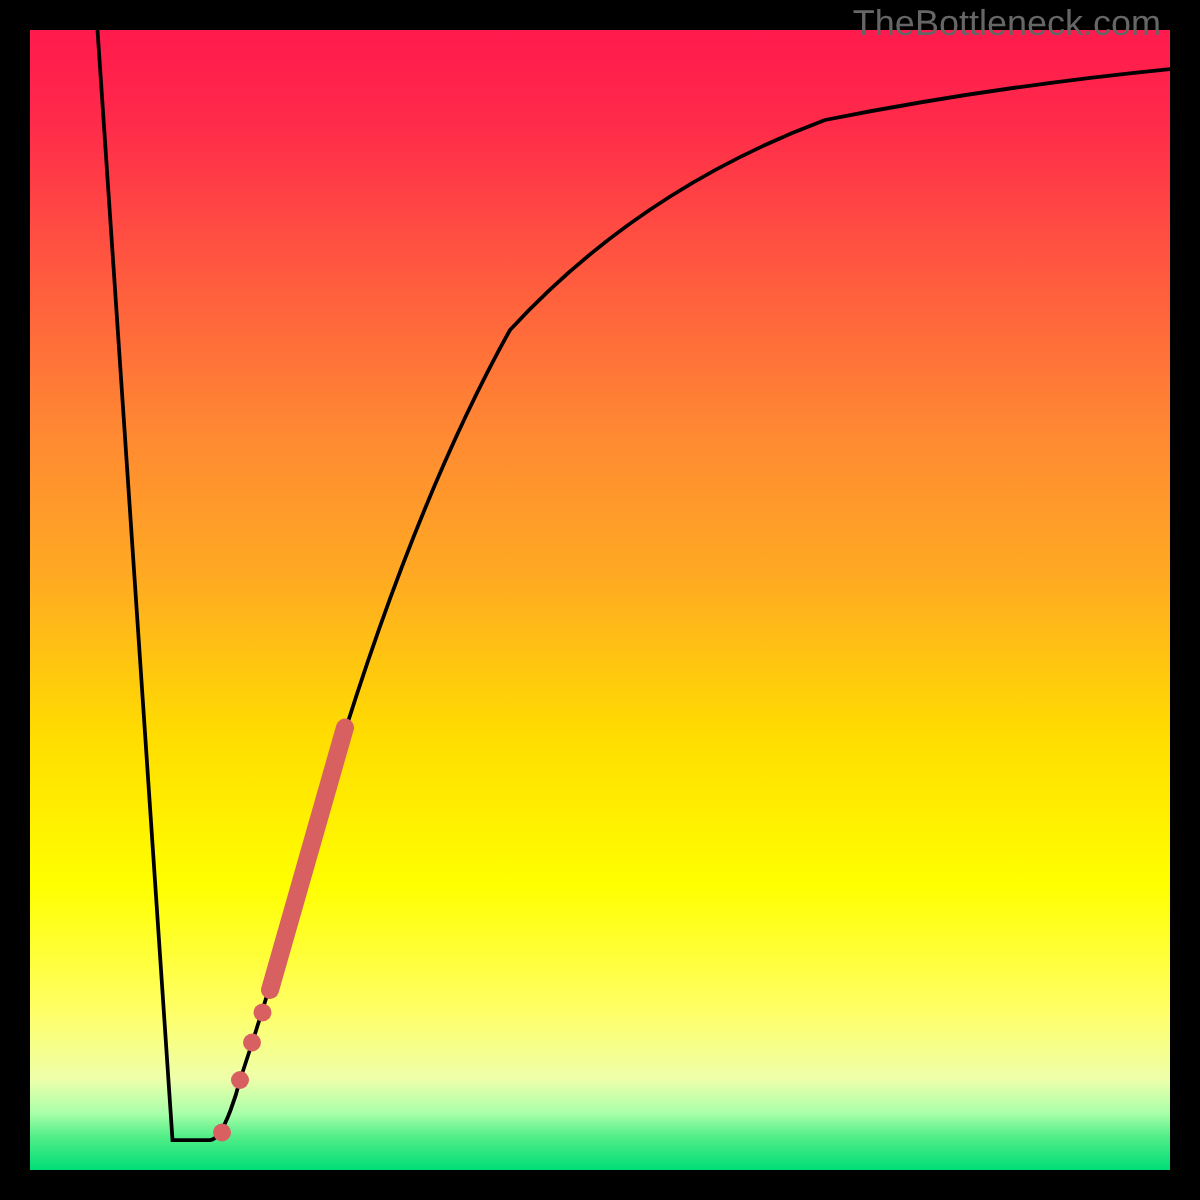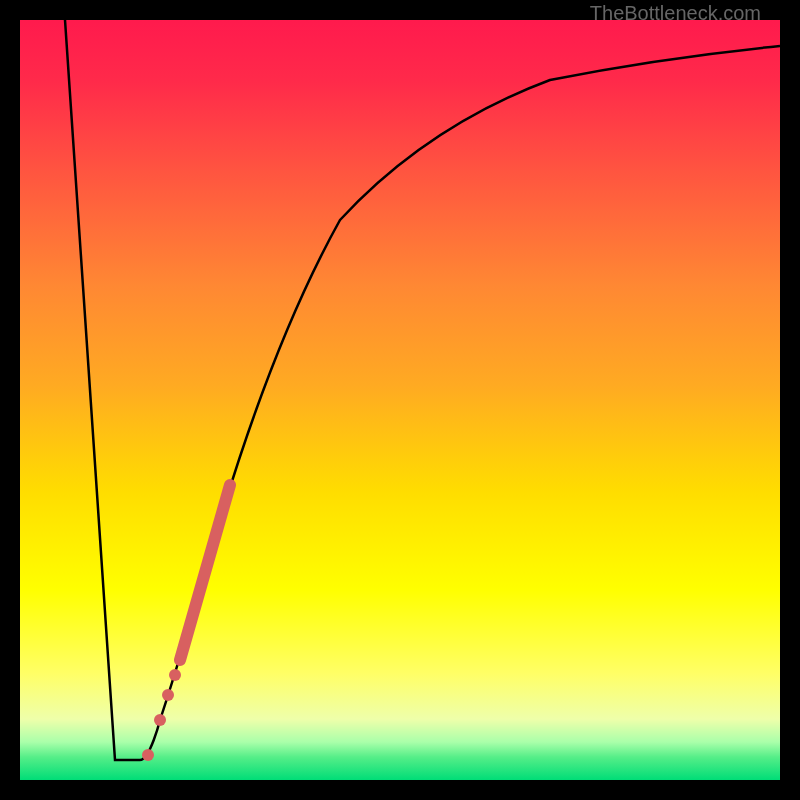--- a/index.html
+++ b/index.html
@@ -33,23 +33,23 @@
       #ffff66 86%,
       #eeffaa 92%,
       #aaffaa 95%,
       #55ee88 97%,
       #00dd77 100%
     );
   }
   .watermark {
     position: absolute;
     top: 2px;
-    right: 39px;
+    right: 26px;
     color: #666;
-    font-size: 20px;
+    font-size: 24px;
     font-weight: normal;
     z-index: 10;
   }
   svg.curve {
     position: absolute;
     left: 0;
     top: 0;
     width: 760px;
     height: 760px;
   }

